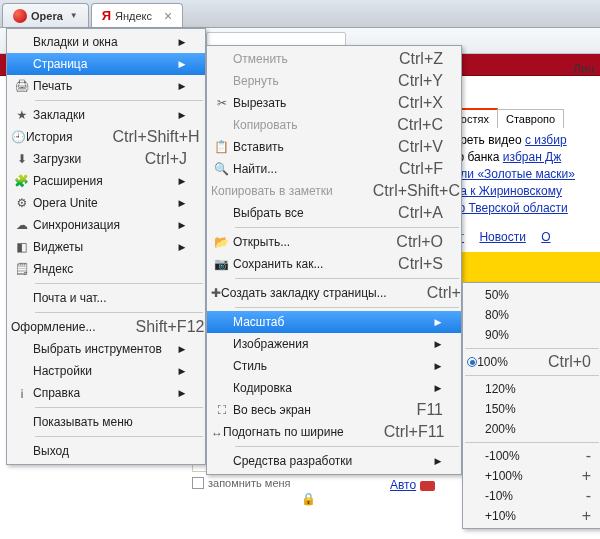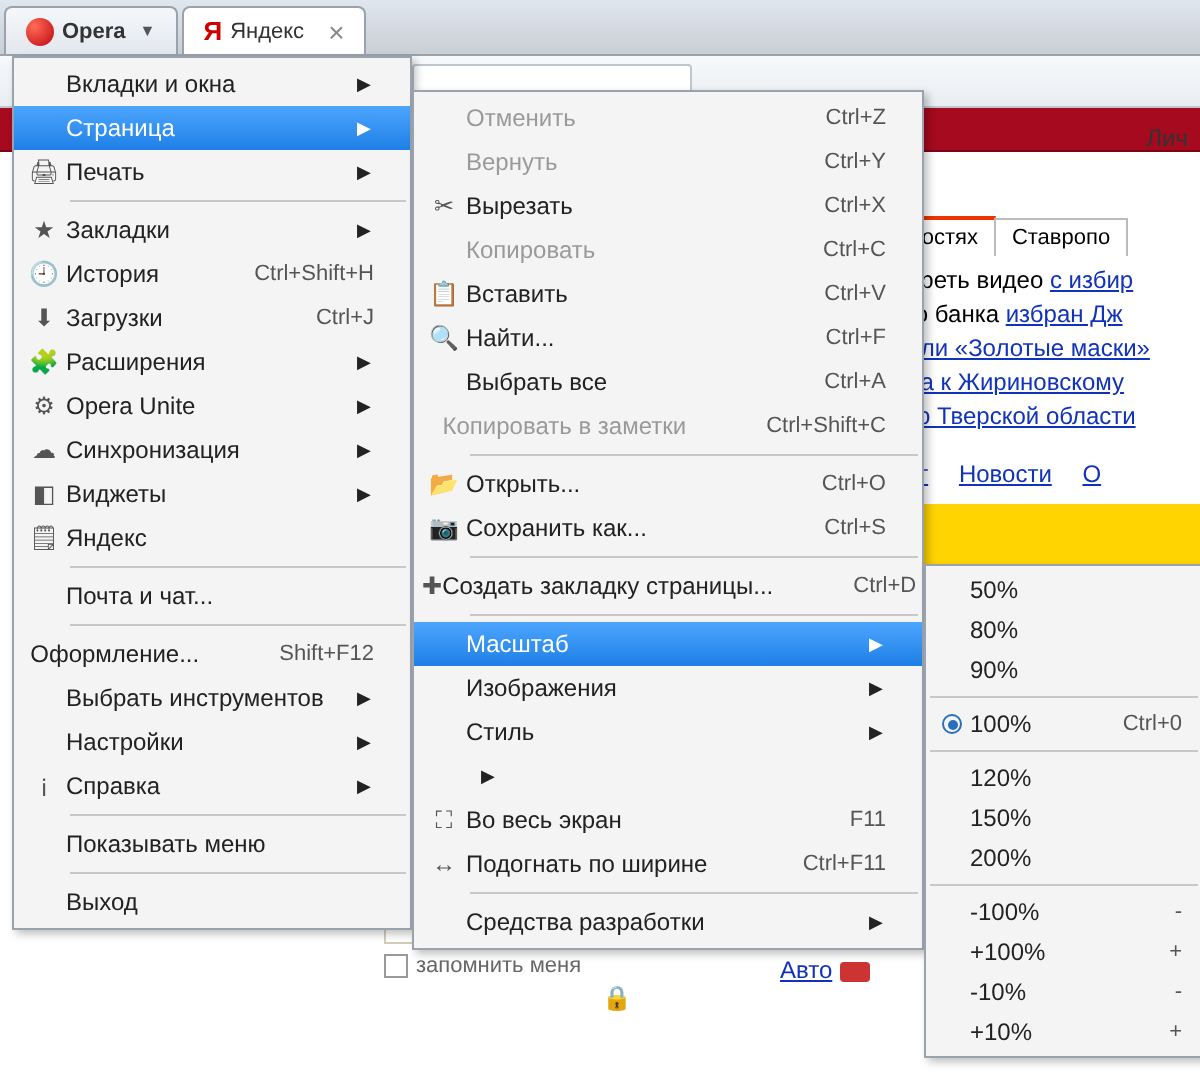--- a/index.html
+++ b/index.html
@@ -46,21 +46,21 @@
   .car{display:inline-block;width:15px;height:10px;background:#c33;border-radius:2px;vertical-align:middle;}
 
   
   .menu{position:absolute;background:#f4f4f4;border:1px solid #9aa3ad;box-shadow:2px 2px 4px rgba(0,0,0,.25);font-size:12px;color:#222;padding:2px 0;}
   .menu .row{display:flex;align-items:center;height:22px;padding:0 18px 0 4px;white-space:nowrap;cursor:default;position:relative;}
   .menu .row.sel{background:linear-gradient(#4da6ff,#1e7fe6);color:#fff;}
   .menu .row.dis{color:#9a9a9a;}
   .menu .ic{width:22px;display:flex;justify-content:center;align-items:center;font-size:12px;color:#555;}
   .menu .row.sel .ic{color:#fff;}
   .menu .lbl{flex:1 1 auto;}
-  .menu .sc{color:#555;margin-left:40px;font-size:11px;}
+  .menu .sc{color:#555;margin-left:40px;font-size:16px;}
   .menu .sub{width:10px;text-align:center;font-size:9px;margin-left:6px;}
   .menu .sep{height:1px;background:#c8c8c8;margin:3px 2px 3px 28px;padding:0;}
   .menu .sepfull{height:1px;background:#c8c8c8;margin:3px 2px;padding:0;}
 
   .m1{left:6px;top:28px;width:200px;}
   .m2{left:206px;top:45px;width:256px;}
   .m3{left:462px;top:282px;width:140px;}
   .m3 .row{padding:0 10px 0 4px;height:20px;}
   .m3 .radio{width:18px;display:flex;justify-content:center;}
   .m3 .rdot{width:10px;height:10px;border:1px solid #2a6fbf;border-radius:50%;display:flex;align-items:center;justify-content:center;}
@@ -242,29 +242,29 @@
     <div class="row">
       <span class="ic">📋</span>
       <span class="lbl">Вставить</span>
       <span class="sc">Ctrl+V</span>
     </div>
     <div class="row">
       <span class="ic">🔍</span>
       <span class="lbl">Найти...</span>
       <span class="sc">Ctrl+F</span>
     </div>
+    <div class="row dis">
+      <span class="ic"></span>
+      <span class="lbl">Копировать в заметки</span>
+      <span class="sc">Ctrl+Shift+C</span>
+    </div>
     <div class="row">
       <span class="ic"></span>
       <span class="lbl">Выбрать все</span>
       <span class="sc">Ctrl+A</span>
-    </div>
-    <div class="row dis">
-      <span class="ic"></span>
-      <span class="lbl">Копировать в заметки</span>
-      <span class="sc">Ctrl+Shift+C</span>
     </div>
     <div class="sep"></div>
     <div class="row">
       <span class="ic">📂</span>
       <span class="lbl">Открыть...</span>
       <span class="sc">Ctrl+O</span>
     </div>
     <div class="row">
       <span class="ic">📷</span>
       <span class="lbl">Сохранить как...</span>
@@ -287,20 +287,21 @@
       <span class="lbl">Изображения</span>
       <span class="sub">▶</span>
     </div>
     <div class="row">
       <span class="ic"></span>
       <span class="lbl">Стиль</span>
       <span class="sub">▶</span>
     </div>
     <div class="row">
       <span class="ic"></span>
+      <span class="lbl">Кодировка</span>
       <span class="sub">▶</span>
     </div>
     <div class="row">
       <span class="ic">⛶</span>
       <span class="lbl">Во весь экран</span>
       <span class="sc">F11</span>
     </div>
     <div class="row">
       <span class="ic">↔</span>
       <span class="lbl">Подогнать по ширине</span>

